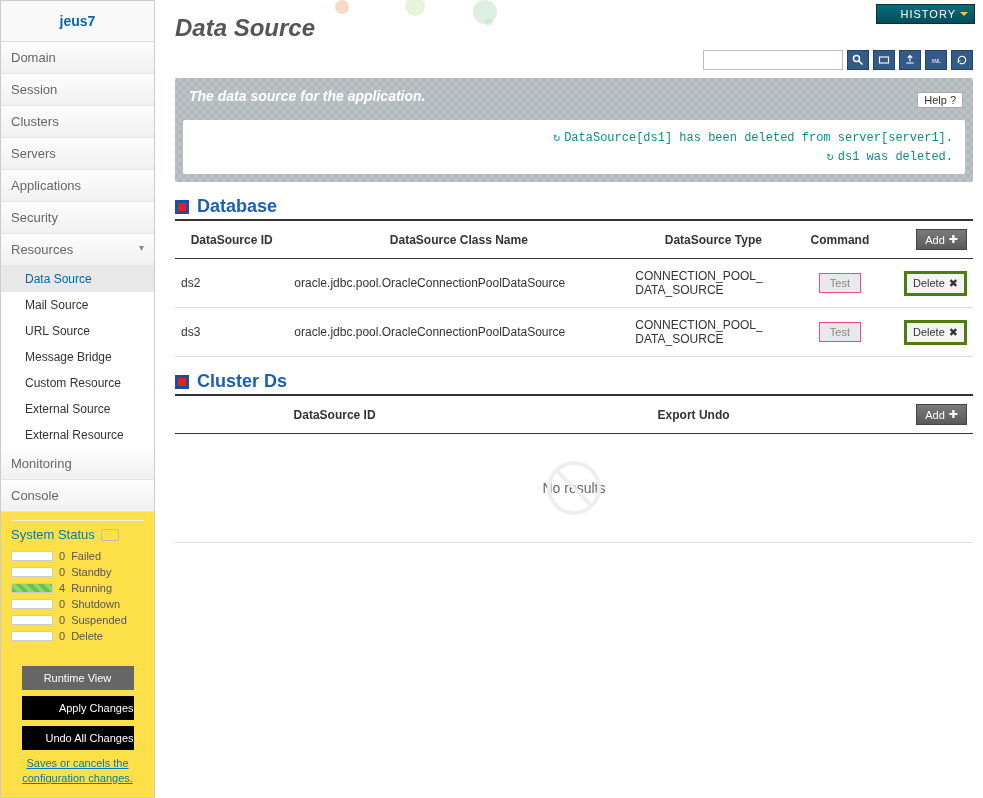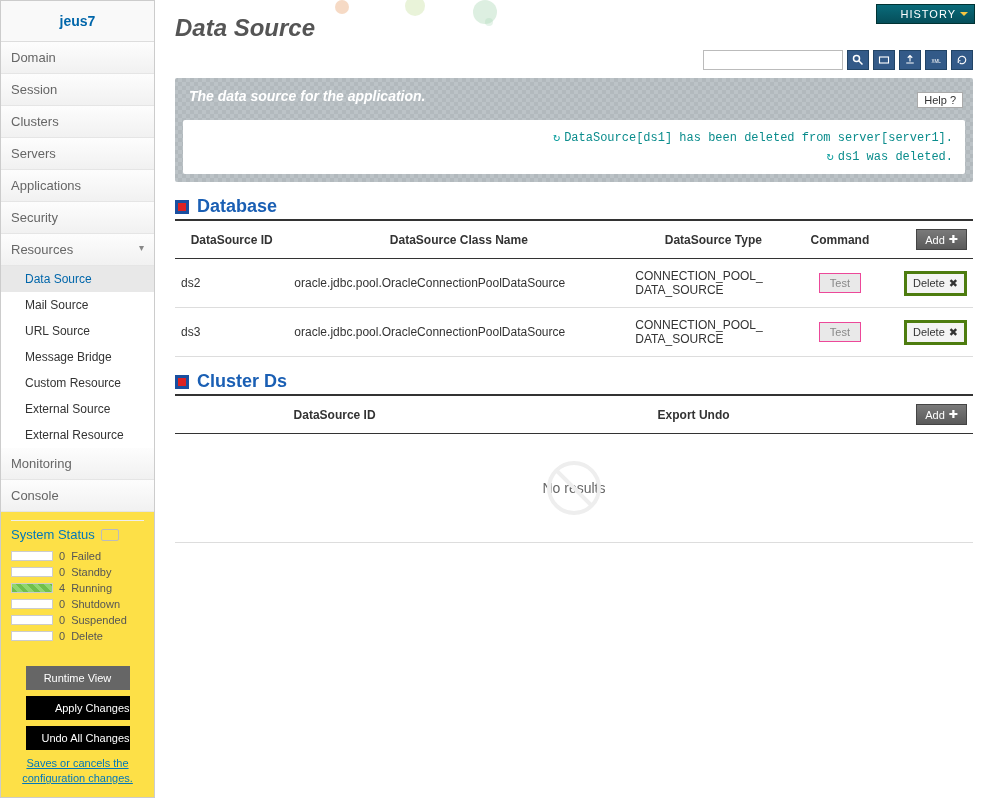--- a/index.html
+++ b/index.html
@@ -13,21 +13,21 @@
 .subnav { background: #fff; }
 .subnav-item { padding: 6px 10px 6px 24px; font-size: 12px; color: #333; cursor: pointer; }
 .subnav-item.active { background: #e8e8e8; color: #0066aa; }
 .status-block { padding: 8px 10px 12px; }
 .status-title { color: #0077bb; font-size: 13px; padding: 6px 0; display: flex; align-items: center; gap: 6px; border-top:1px solid #eee; }
 .status-title .gauge { width: 18px; height: 12px; border: 1px solid #bbb; border-radius: 2px; }
 .status-row { display: flex; align-items: center; gap: 6px; font-size: 11px; color: #555; padding: 2px 0; }
 .status-bar { width: 42px; height: 10px; border: 1px solid #ccc; background: #fff; }
 .status-bar.running { background: repeating-linear-gradient(45deg,#6fbf4c,#6fbf4c 4px,#8fd66f 4px,#8fd66f 8px); }
 .btn-block { padding: 10px; text-align: center; }
-.btn-dark, .btn-black { display:block; width: 104px; margin: 0 auto 6px; padding: 6px 0; font-size: 11px; border: none; color: #fff; cursor: pointer; }
+.btn-dark, .btn-black { display:block; width: 112px; margin: 0 auto 6px; padding: 6px 0; font-size: 11px; border: none; color: #fff; cursor: pointer; }
 .btn-dark { background: #666; }
 .btn-black { background: #000; text-align: right; }
 .save-link { color: #0077bb; text-decoration: underline; font-size: 11px; cursor: pointer; line-height: 1.4; }
 .main { flex: 1; padding: 0 10px 10px 20px; position: relative; }
 .top-tools { position: absolute; top: 4px; right: 8px; display:flex; gap:4px; align-items:center; }
 .history-btn { background: linear-gradient(#0a6b7a,#054e5a); color: #fff; font-weight: normal; font-size: 11px; padding: 3px 18px 3px 24px; letter-spacing: 1px; border:1px solid #033; position:relative; cursor:pointer; }
 .history-btn::after { content:""; position:absolute; right:6px; top:7px; border-left:4px solid transparent; border-right:4px solid transparent; border-top:4px solid #f5c542; }
 .page-title { font-size: 24px; color: #555; padding: 14px 0 4px; font-style: italic; font-weight: bold; }
 .search-row { display:flex; justify-content:flex-end; align-items:center; gap:4px; padding: 4px 0 8px; }
 .search-input { width: 140px; height: 20px; border:1px solid #bbb; padding: 0 4px; font-size:12px; }

